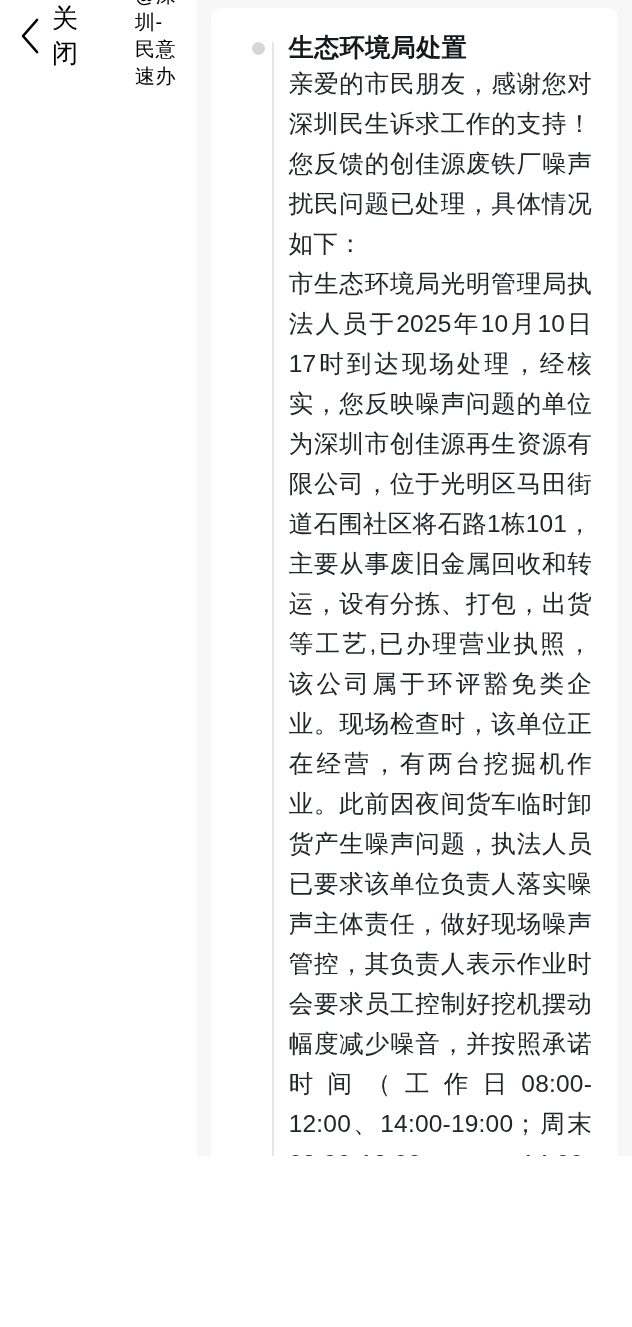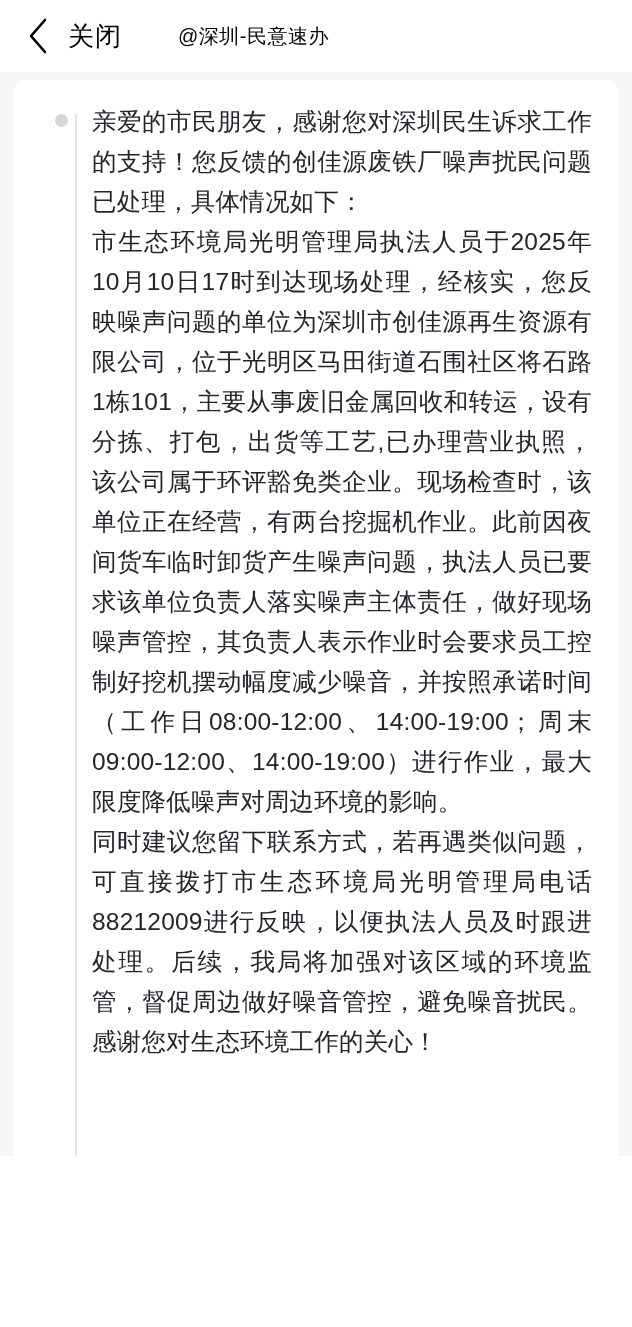--- a/index.html
+++ b/index.html
@@ -9,21 +9,21 @@
     background: #ffffff;
     font-family: "Liberation Sans", "DejaVu Sans", sans-serif;
     overflow: hidden;
   }
   .phone {
     position: relative;
     width: 632px;
     height: 1156px;
     background: #ffffff;
     display: flex;
-    flex-direction: column;
+    flex-direction: row;
   }
 
   
   .header {
     height: 72px;
     flex: 0 0 72px;
     background: #ffffff;
     display: flex;
     align-items: center;
     padding: 0 18px;
@@ -151,20 +151,21 @@
     <div class="account-title">@深圳-民意速办</div>
   </div>
 
   <div class="body-wrap">
     <div class="card">
       <div class="timeline">
         <div class="timeline-line"></div>
 
         <div class="entry">
           <div class="dot"></div>
+          <div class="entry-title">生态环境局处置</div>
           <div class="entry-body" style="white-space: pre-wrap;">亲爱的市民朋友，感谢您对深圳民生诉求工作的支持！您反馈的创佳源废铁厂噪声扰民问题已处理，具体情况如下：
 市生态环境局光明管理局执法人员于2025年10月10日17时到达现场处理，经核实，您反映噪声问题的单位为深圳市创佳源再生资源有限公司，位于光明区马田街道石围社区将石路1栋101，主要从事废旧金属回收和转运，设有分拣、打包，出货等工艺,已办理营业执照，该公司属于环评豁免类企业。现场检查时，该单位正在经营，有两台挖掘机作业。此前因夜间货车临时卸货产生噪声问题，执法人员已要求该单位负责人落实噪声主体责任，做好现场噪声管控，其负责人表示作业时会要求员工控制好挖机摆动幅度减少噪音，并按照承诺时间（工作日08:00-12:00、14:00-19:00；周末09:00-12:00、14:00-19:00）进行作业，最大限度降低噪声对周边环境的影响。
 同时建议您留下联系方式，若再遇类似问题，可直接拨打市生态环境局光明管理局电话88212009进行反映，以便执法人员及时跟进处理。后续，我局将加强对该区域的环境监管，督促周边做好噪音管控，避免噪音扰民。感谢您对生态环境工作的关心！</div>
         </div>
 
         <div class="spacer-lg"></div>
 
 
         <div class="spacer-md"></div>
 

